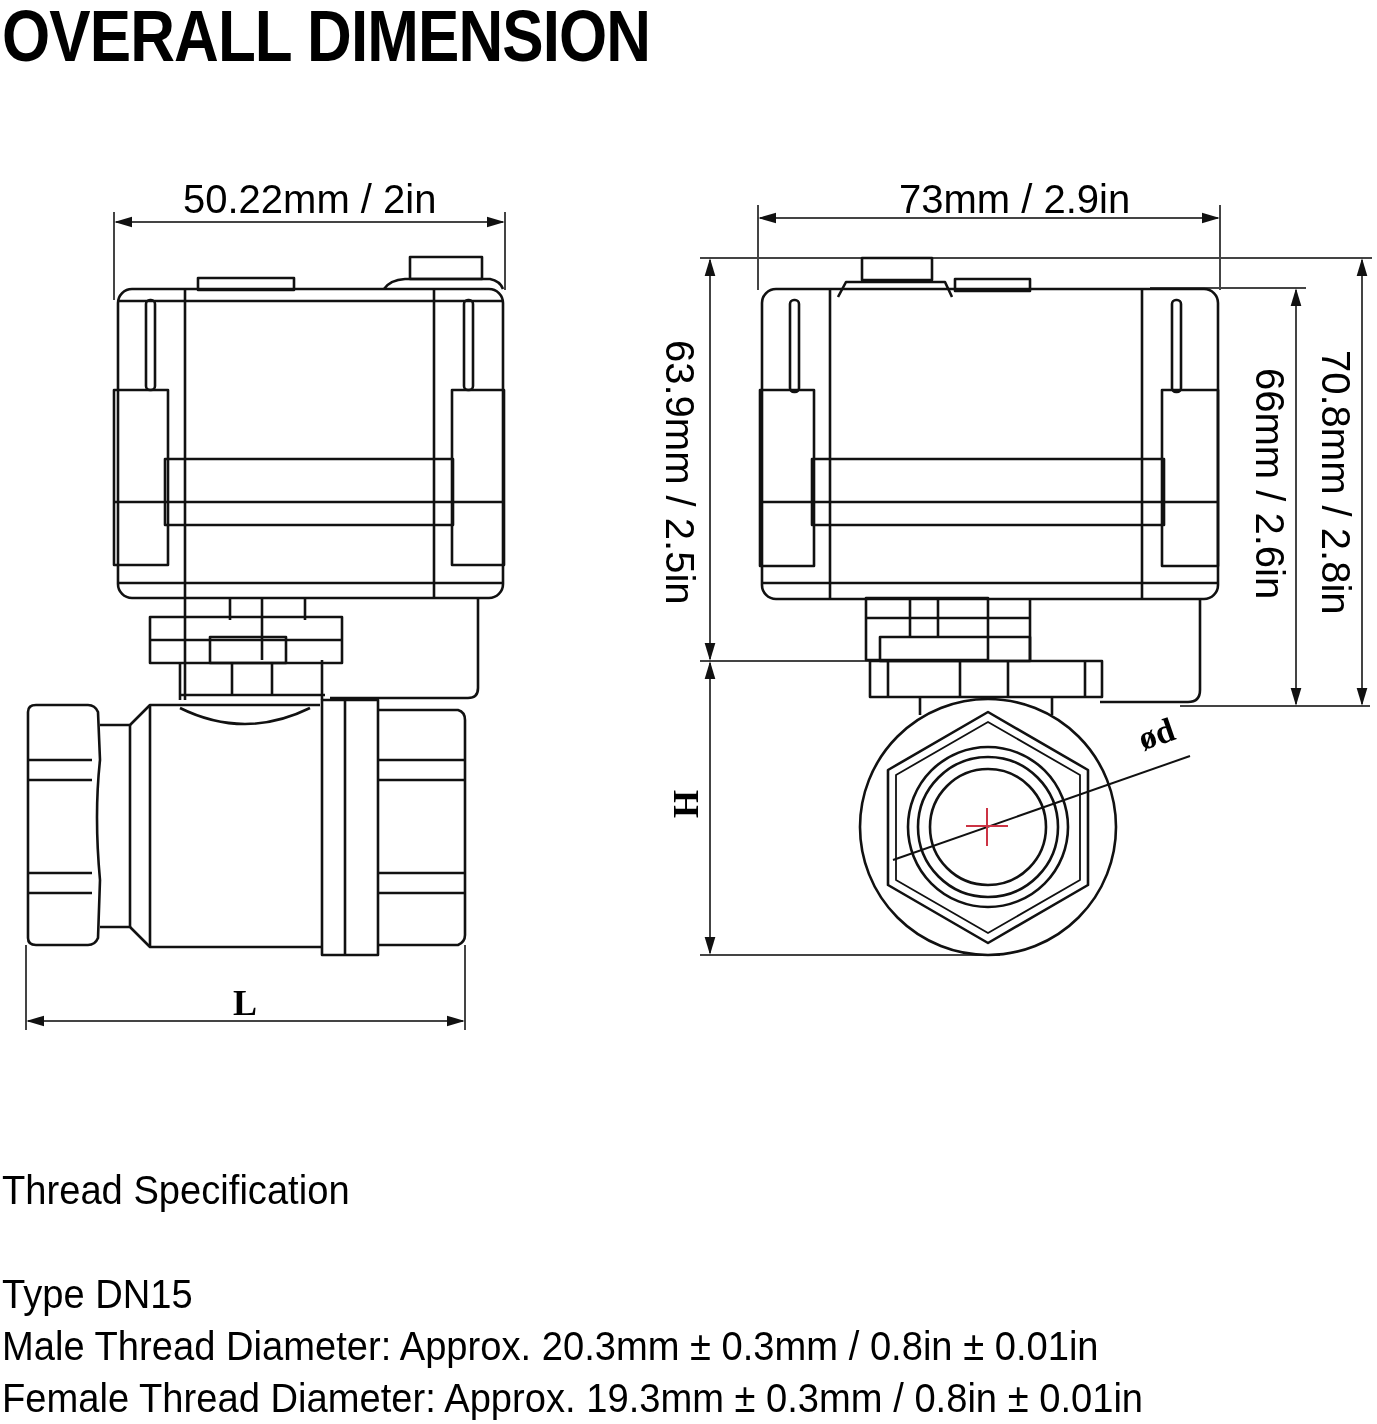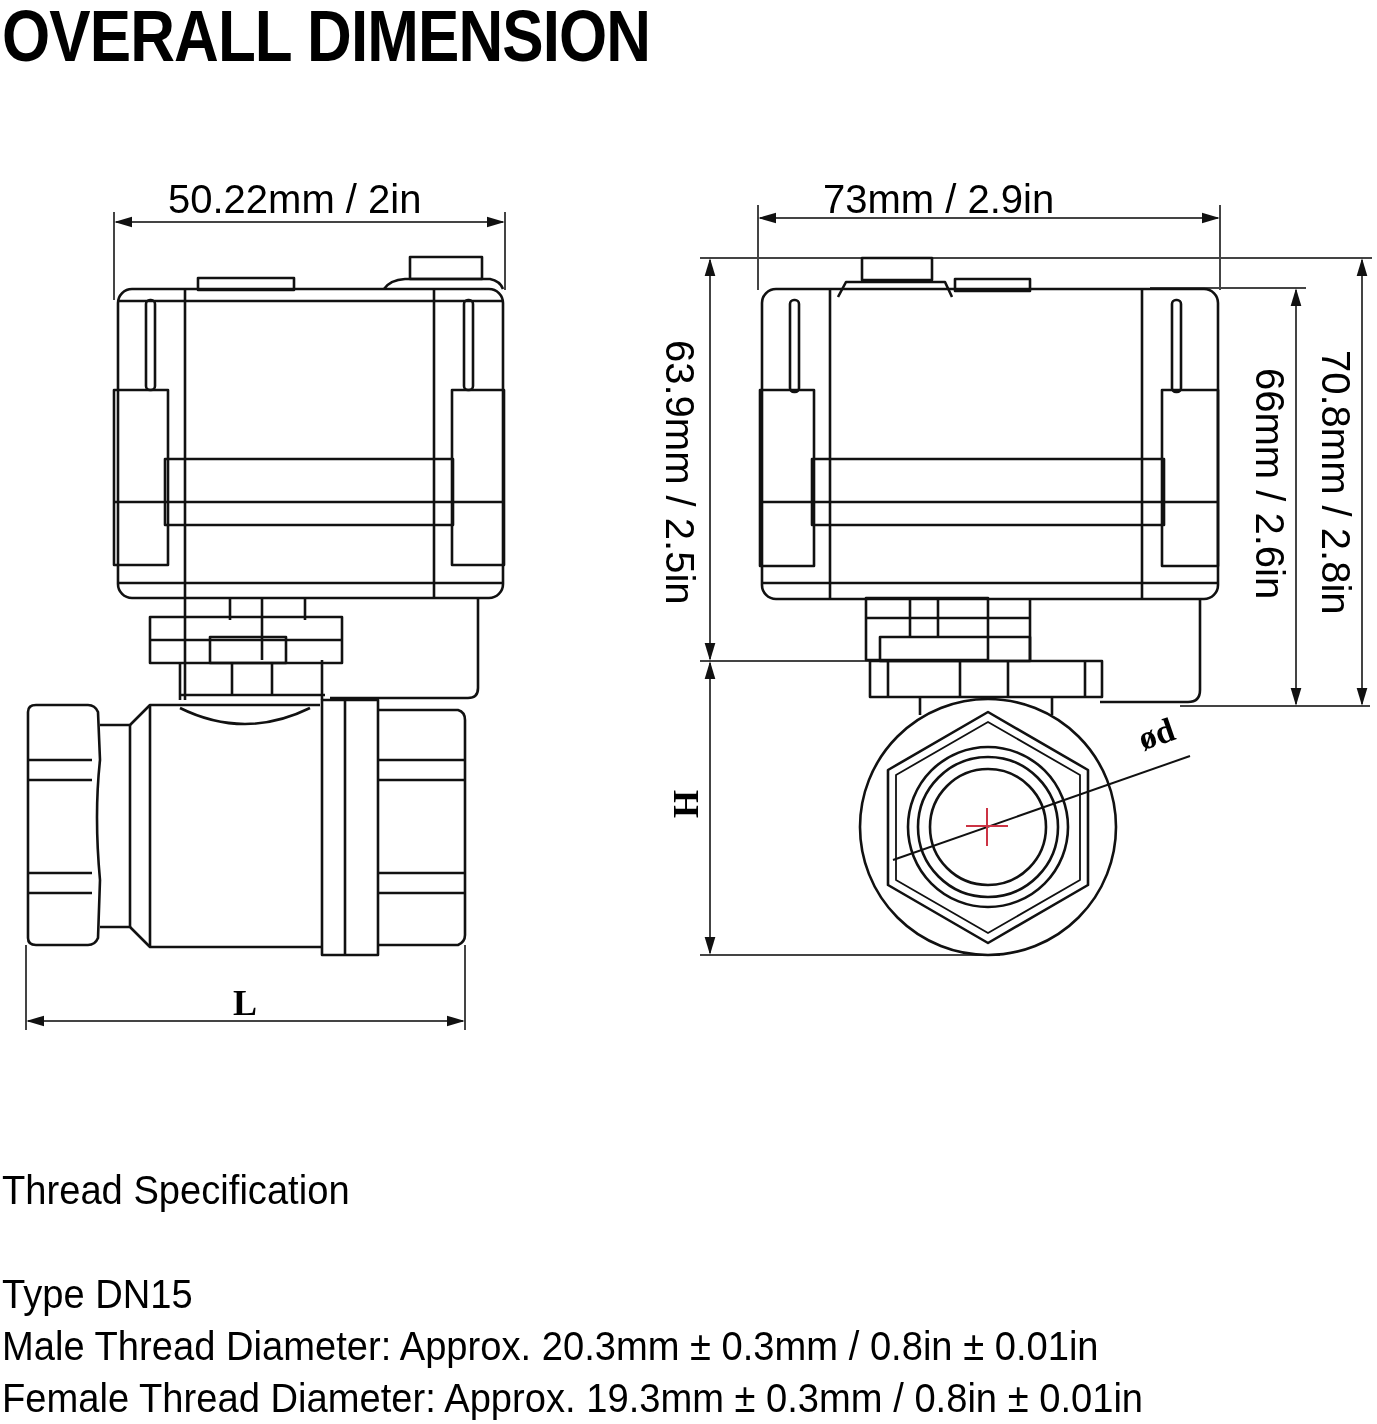--- a/index.html
+++ b/index.html
@@ -150,24 +150,24 @@
 
     <g stroke="#444" stroke-width="2">
       <line x1="710" y1="260" x2="710" y2="659" marker-start="url(#arr)" marker-end="url(#arr)"></line>
       <line x1="710" y1="663" x2="710" y2="953" marker-start="url(#arr)" marker-end="url(#arr)"></line>
       <line x1="1296" y1="290" x2="1296" y2="704" marker-start="url(#arr)" marker-end="url(#arr)"></line>
       <line x1="1362" y1="260" x2="1362" y2="704" marker-start="url(#arr)" marker-end="url(#arr)"></line>
     </g>
   </g>
 </svg>
 
-<div class="dim-label" style="left:168px; top:179px;">50.22mm / 2in</div>
+<div class="dim-label" style="left:183px; top:179px;">50.22mm / 2in</div>
 <div class="serif-label" style="left:233px; top:985px;">L</div>
 
-<div class="dim-label" style="left:823px; top:179px;">73mm / 2.9in</div>
+<div class="dim-label" style="left:899px; top:179px;">73mm / 2.9in</div>
 <div class="dim-label vert" style="left:700px; top:340px;">63.9mm / 2.5in</div>
 <div class="serif-label" style="left:704px; top:790px; transform: rotate(90deg); transform-origin:left top;">H</div>
 <div class="dim-label vert" style="left:1290px; top:368px;">66mm / 2.6in</div>
 <div class="dim-label vert" style="left:1356px; top:350px;">70.8mm / 2.8in</div>
 <div class="serif-label" style="left:1134px; top:724px; font-size:34px; transform: rotate(-19deg); transform-origin:left top;">ød</div>
 
 <div class="spec" style="top:1170px;">Thread Specification</div>
 <div class="spec" style="top:1274px;">Type DN15</div>
 <div class="spec" style="top:1326px;">Male Thread Diameter: Approx. 20.3mm ± 0.3mm / 0.8in ± 0.01in</div>
 <div class="spec" style="top:1378px;">Female Thread Diameter: Approx. 19.3mm ± 0.3mm / 0.8in ± 0.01in</div>

